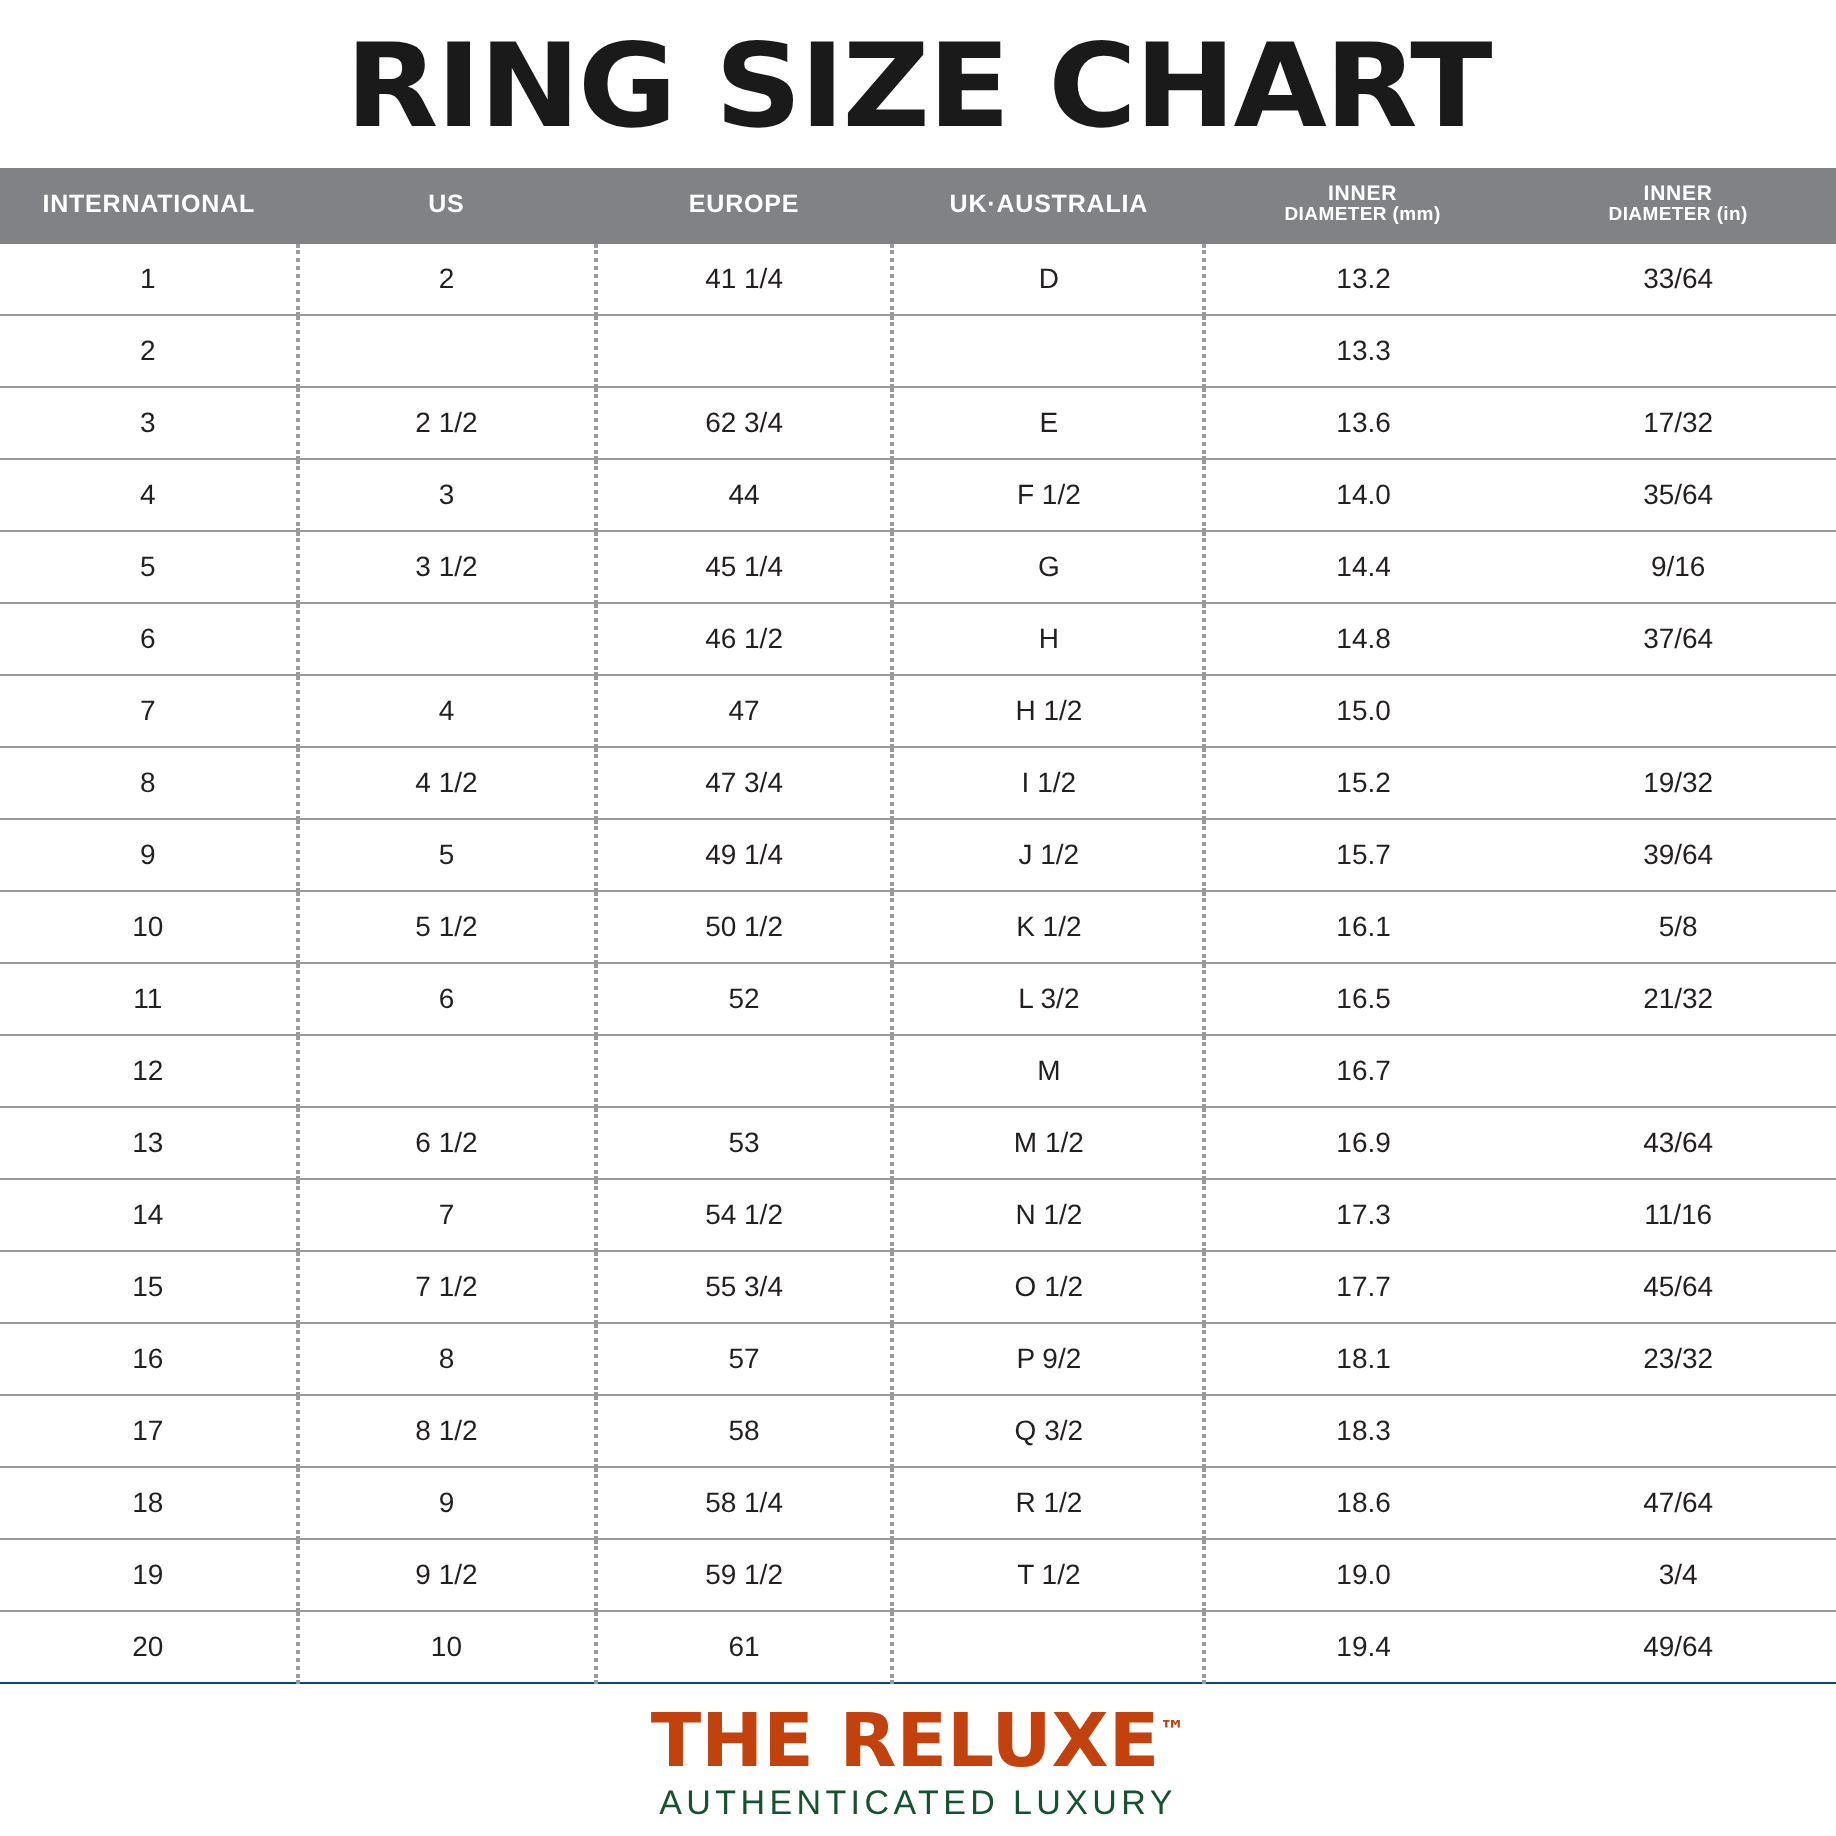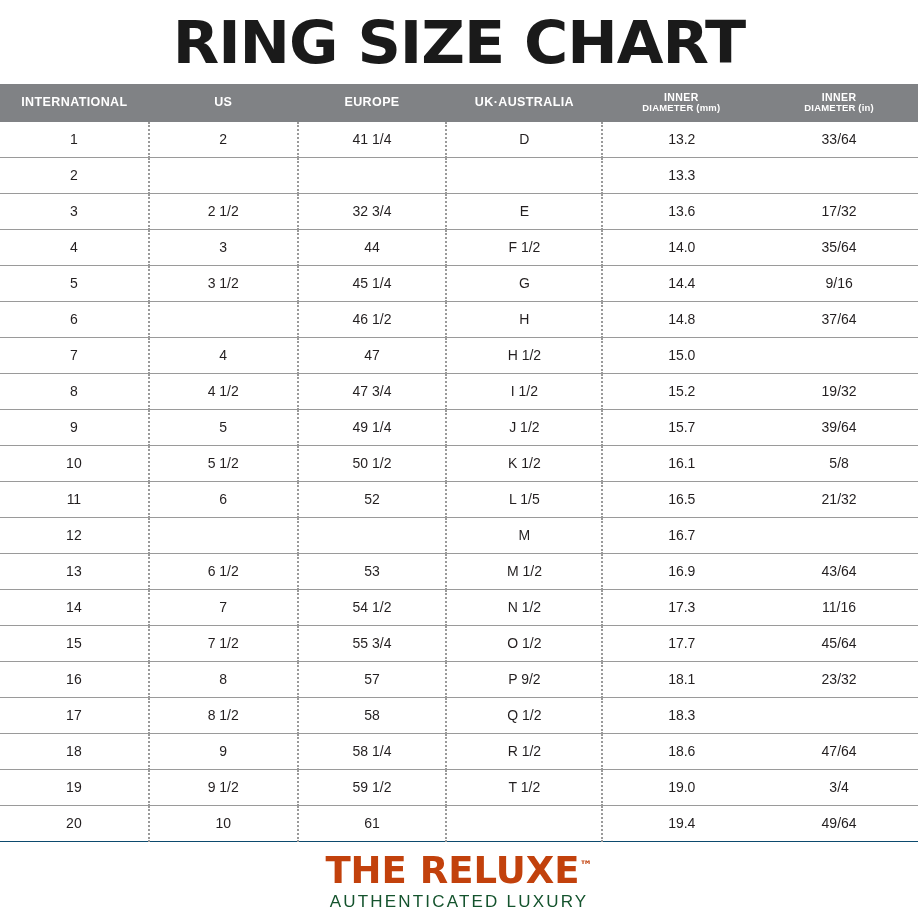--- a/index.html
+++ b/index.html
@@ -144,21 +144,21 @@
           <td class="col-intl sep">2</td>
           <td class="col-us sep"></td>
           <td class="col-eu sep"></td>
           <td class="col-uk sep"></td>
           <td class="col-mm">13.3</td>
           <td class="col-in"></td>
         </tr>
         <tr>
           <td class="col-intl sep">3</td>
           <td class="col-us sep">2 1/2</td>
-          <td class="col-eu sep">32 3/4</td>
+          <td class="col-eu sep">62 3/4</td>
           <td class="col-uk sep">E</td>
           <td class="col-mm">13.6</td>
           <td class="col-in">17/32</td>
         </tr>
         <tr>
           <td class="col-intl sep">4</td>
           <td class="col-us sep">3</td>
           <td class="col-eu sep">44</td>
           <td class="col-uk sep">F 1/2</td>
           <td class="col-mm">14.0</td>
@@ -209,21 +209,21 @@
           <td class="col-us sep">5 1/2</td>
           <td class="col-eu sep">50 1/2</td>
           <td class="col-uk sep">K 1/2</td>
           <td class="col-mm">16.1</td>
           <td class="col-in">5/8</td>
         </tr>
         <tr>
           <td class="col-intl sep">11</td>
           <td class="col-us sep">6</td>
           <td class="col-eu sep">52</td>
-          <td class="col-uk sep">L 1/5</td>
+          <td class="col-uk sep">L 3/2</td>
           <td class="col-mm">16.5</td>
           <td class="col-in">21/32</td>
         </tr>
         <tr>
           <td class="col-intl sep">12</td>
           <td class="col-us sep"></td>
           <td class="col-eu sep"></td>
           <td class="col-uk sep">M</td>
           <td class="col-mm">16.7</td>
           <td class="col-in"></td>
@@ -257,21 +257,21 @@
           <td class="col-us sep">8</td>
           <td class="col-eu sep">57</td>
           <td class="col-uk sep">P 9/2</td>
           <td class="col-mm">18.1</td>
           <td class="col-in">23/32</td>
         </tr>
         <tr>
           <td class="col-intl sep">17</td>
           <td class="col-us sep">8 1/2</td>
           <td class="col-eu sep">58</td>
-          <td class="col-uk sep">Q 1/2</td>
+          <td class="col-uk sep">Q 3/2</td>
           <td class="col-mm">18.3</td>
           <td class="col-in"></td>
         </tr>
         <tr>
           <td class="col-intl sep">18</td>
           <td class="col-us sep">9</td>
           <td class="col-eu sep">58 1/4</td>
           <td class="col-uk sep">R 1/2</td>
           <td class="col-mm">18.6</td>
           <td class="col-in">47/64</td>

